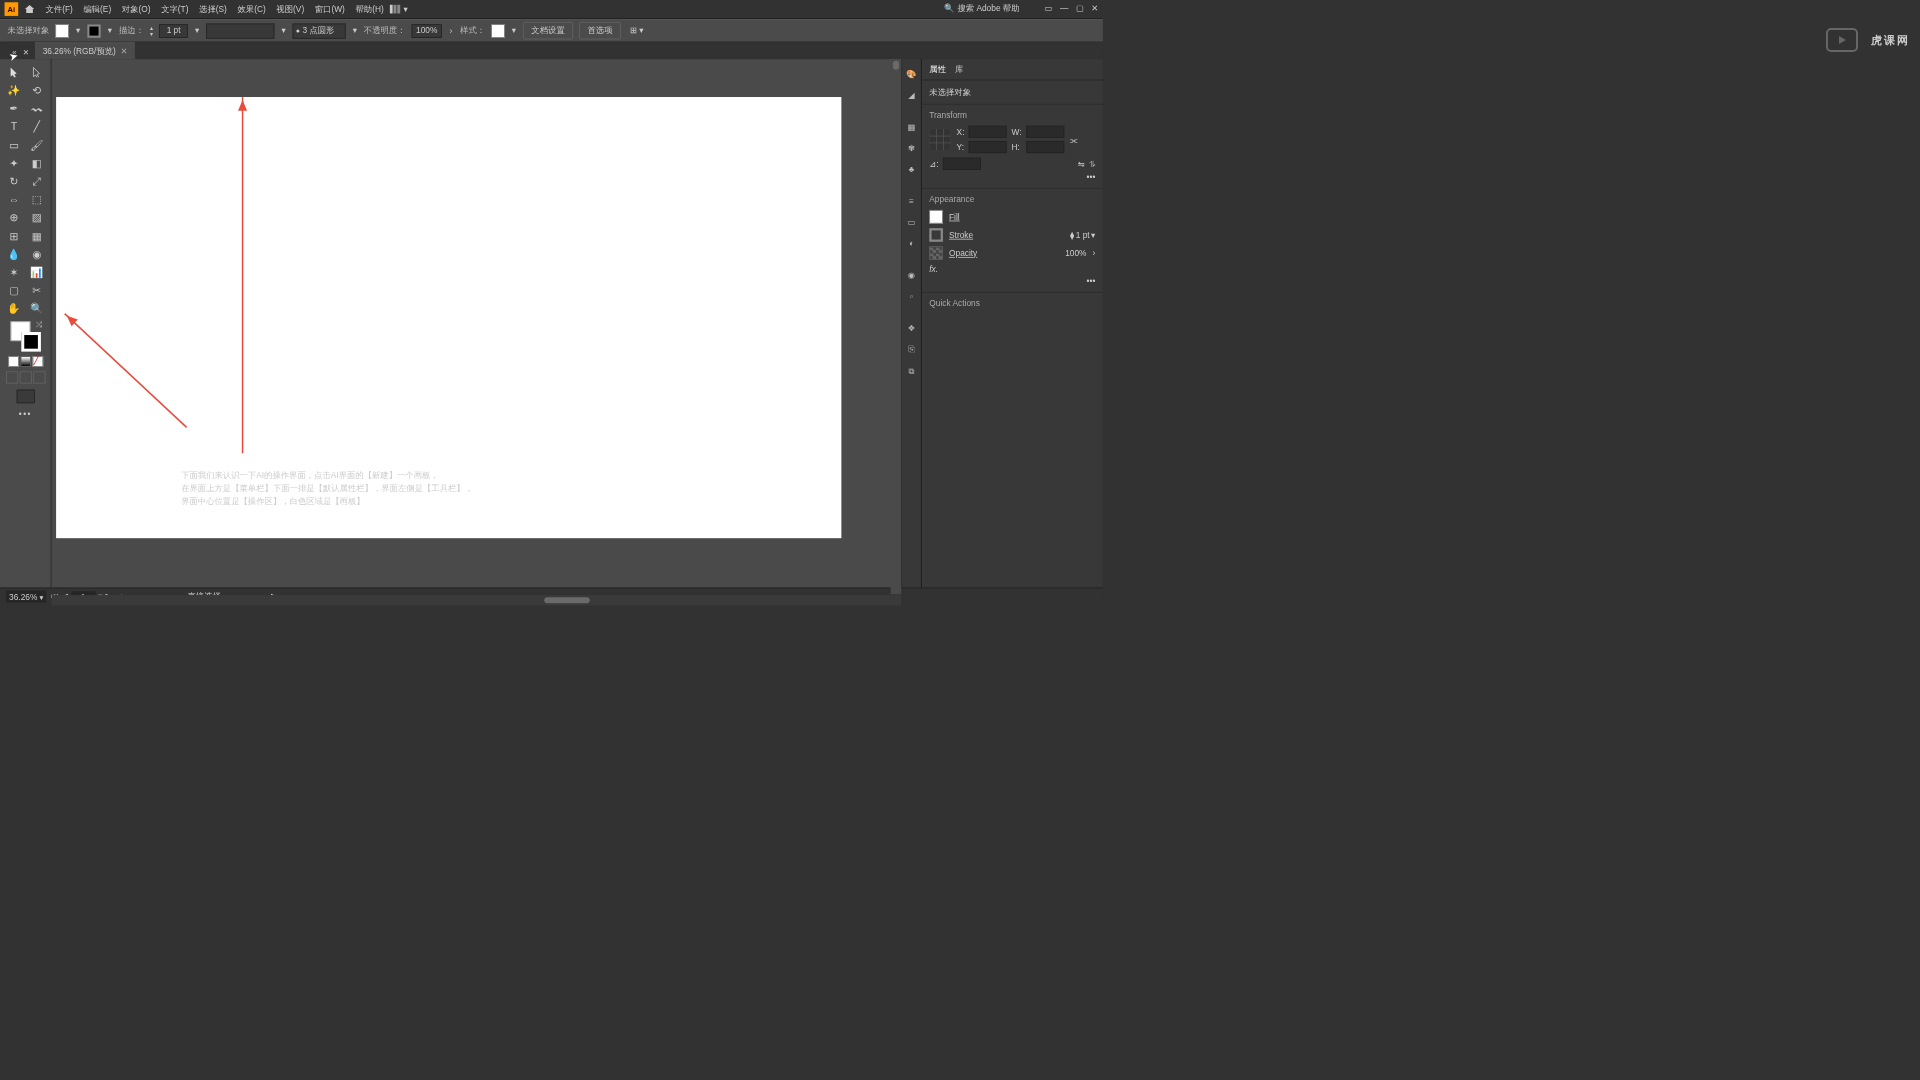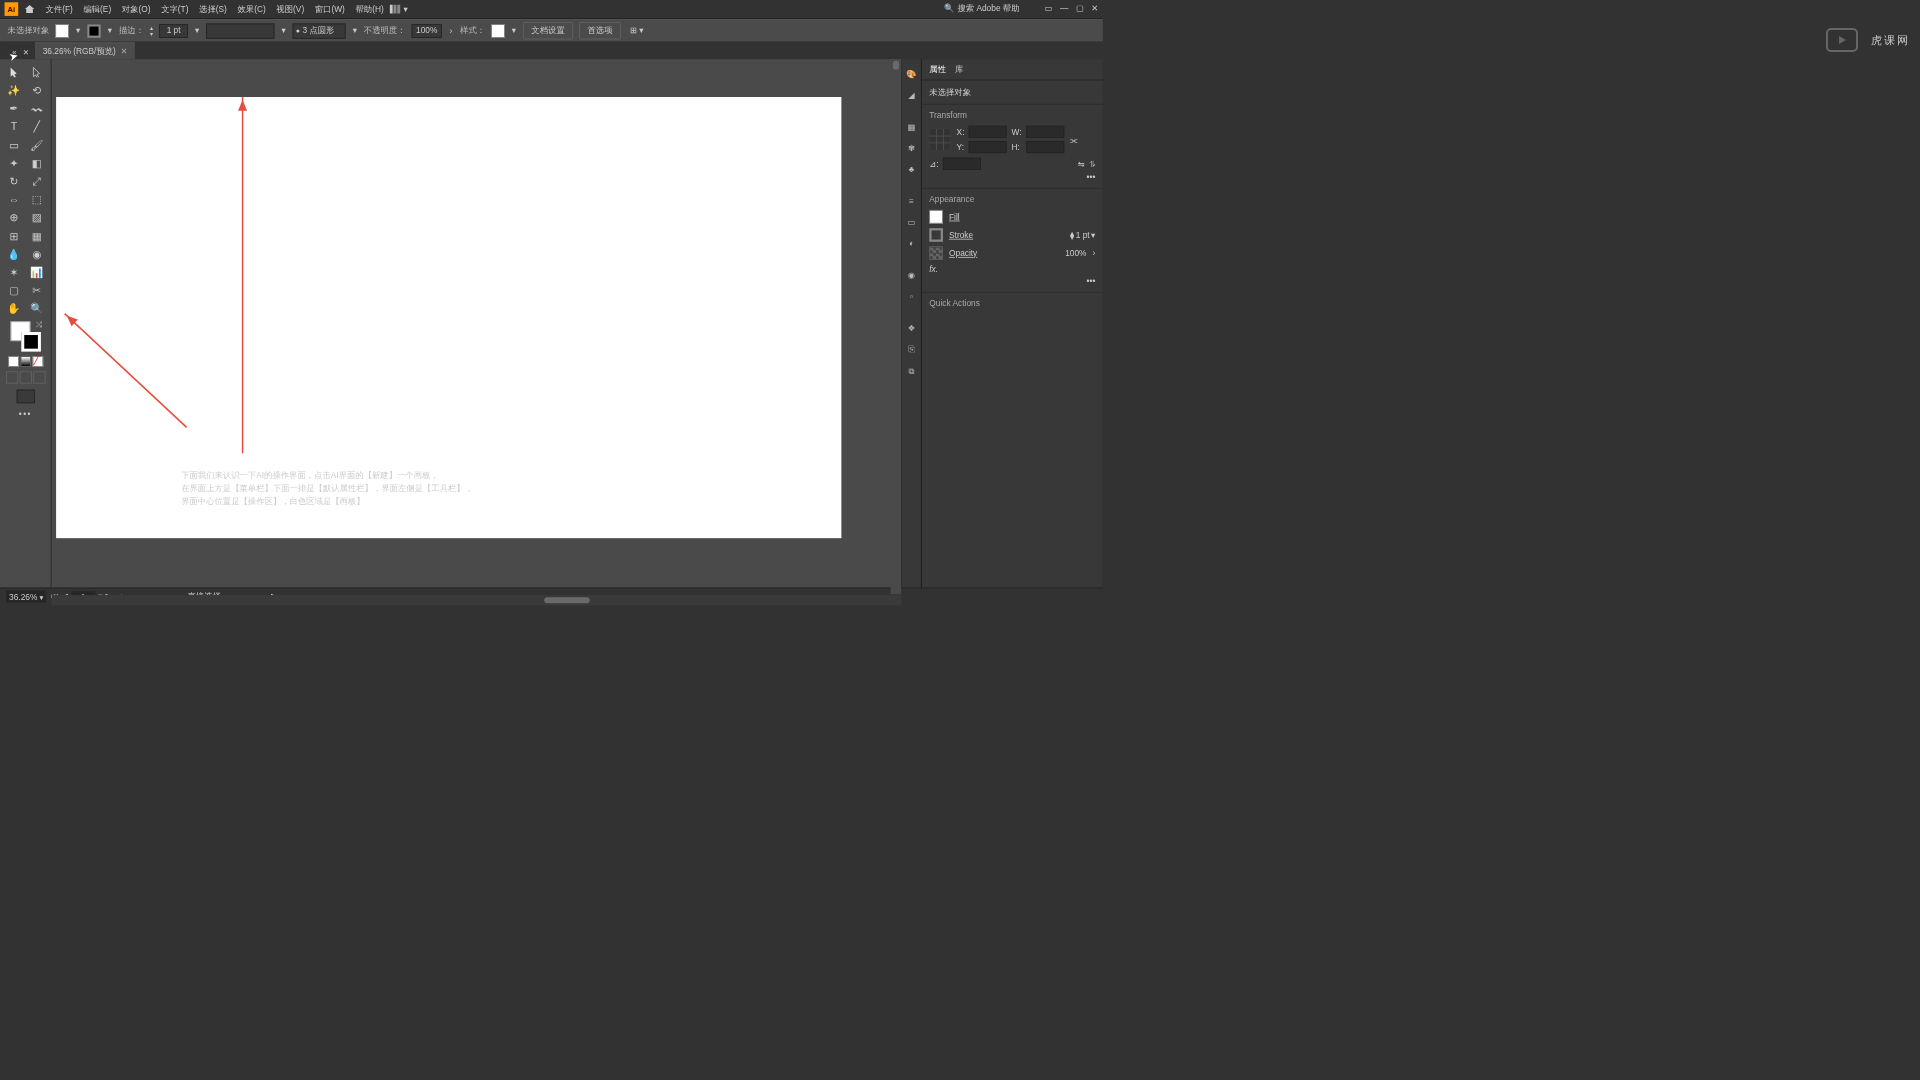--- a/index.html
+++ b/index.html
@@ -66,21 +66,21 @@
 .stepper{display:flex;align-items:center;gap:2px;margin-left:auto}
 .stepper-btns{display:flex;flex-direction:column;font-size:6px;line-height:6px}
 .status{height:22px;background:#323232;border-top:1px solid #1a1a1a;display:flex;align-items:center;padding:0 8px;gap:6px}
 .zoom-sel{background:#262626;padding:2px 4px;font-size:10px}
 .nav-btns{display:flex;gap:4px}
 .artboard-num{width:32px;background:#262626;text-align:center;padding:1px}
 .scrollbar-h{height:14px;background:#3a3a3a;position:absolute;bottom:21px;left:68px;right:266px}
 .scrollbar-v{width:14px;background:#4a4a4a;position:absolute;right:266px;top:78px;bottom:36px}
 .scroll-thumb-h{position:absolute;left:58%;width:60px;height:8px;background:#6a6a6a;top:3px;border-radius:4px}
 .scroll-thumb-v{position:absolute;top:2px;width:8px;height:12px;background:#6a6a6a;left:3px;border-radius:4px}
-.watermark{position:absolute;right:10px;top:25px;font-size:28px;color:rgba(200,200,200,0.35);font-weight:normal;letter-spacing:2px;display:flex;align-items:center;gap:6px}
+.watermark{position:absolute;right:10px;top:25px;font-size:28px;color:rgba(200,200,200,0.35);font-weight:bold;letter-spacing:2px;display:flex;align-items:center;gap:6px}
 .cursor-arrow{position:absolute;left:12px;top:66px;font-size:14px;color:#fff;pointer-events:none;transform:rotate(-15deg)}
 </style>
 </head>
 <body>
 
 <div class="wrap">
 
 <div class="menubar">
   <div class="ai-logo">Ai</div>
   <div class="home-icon">

